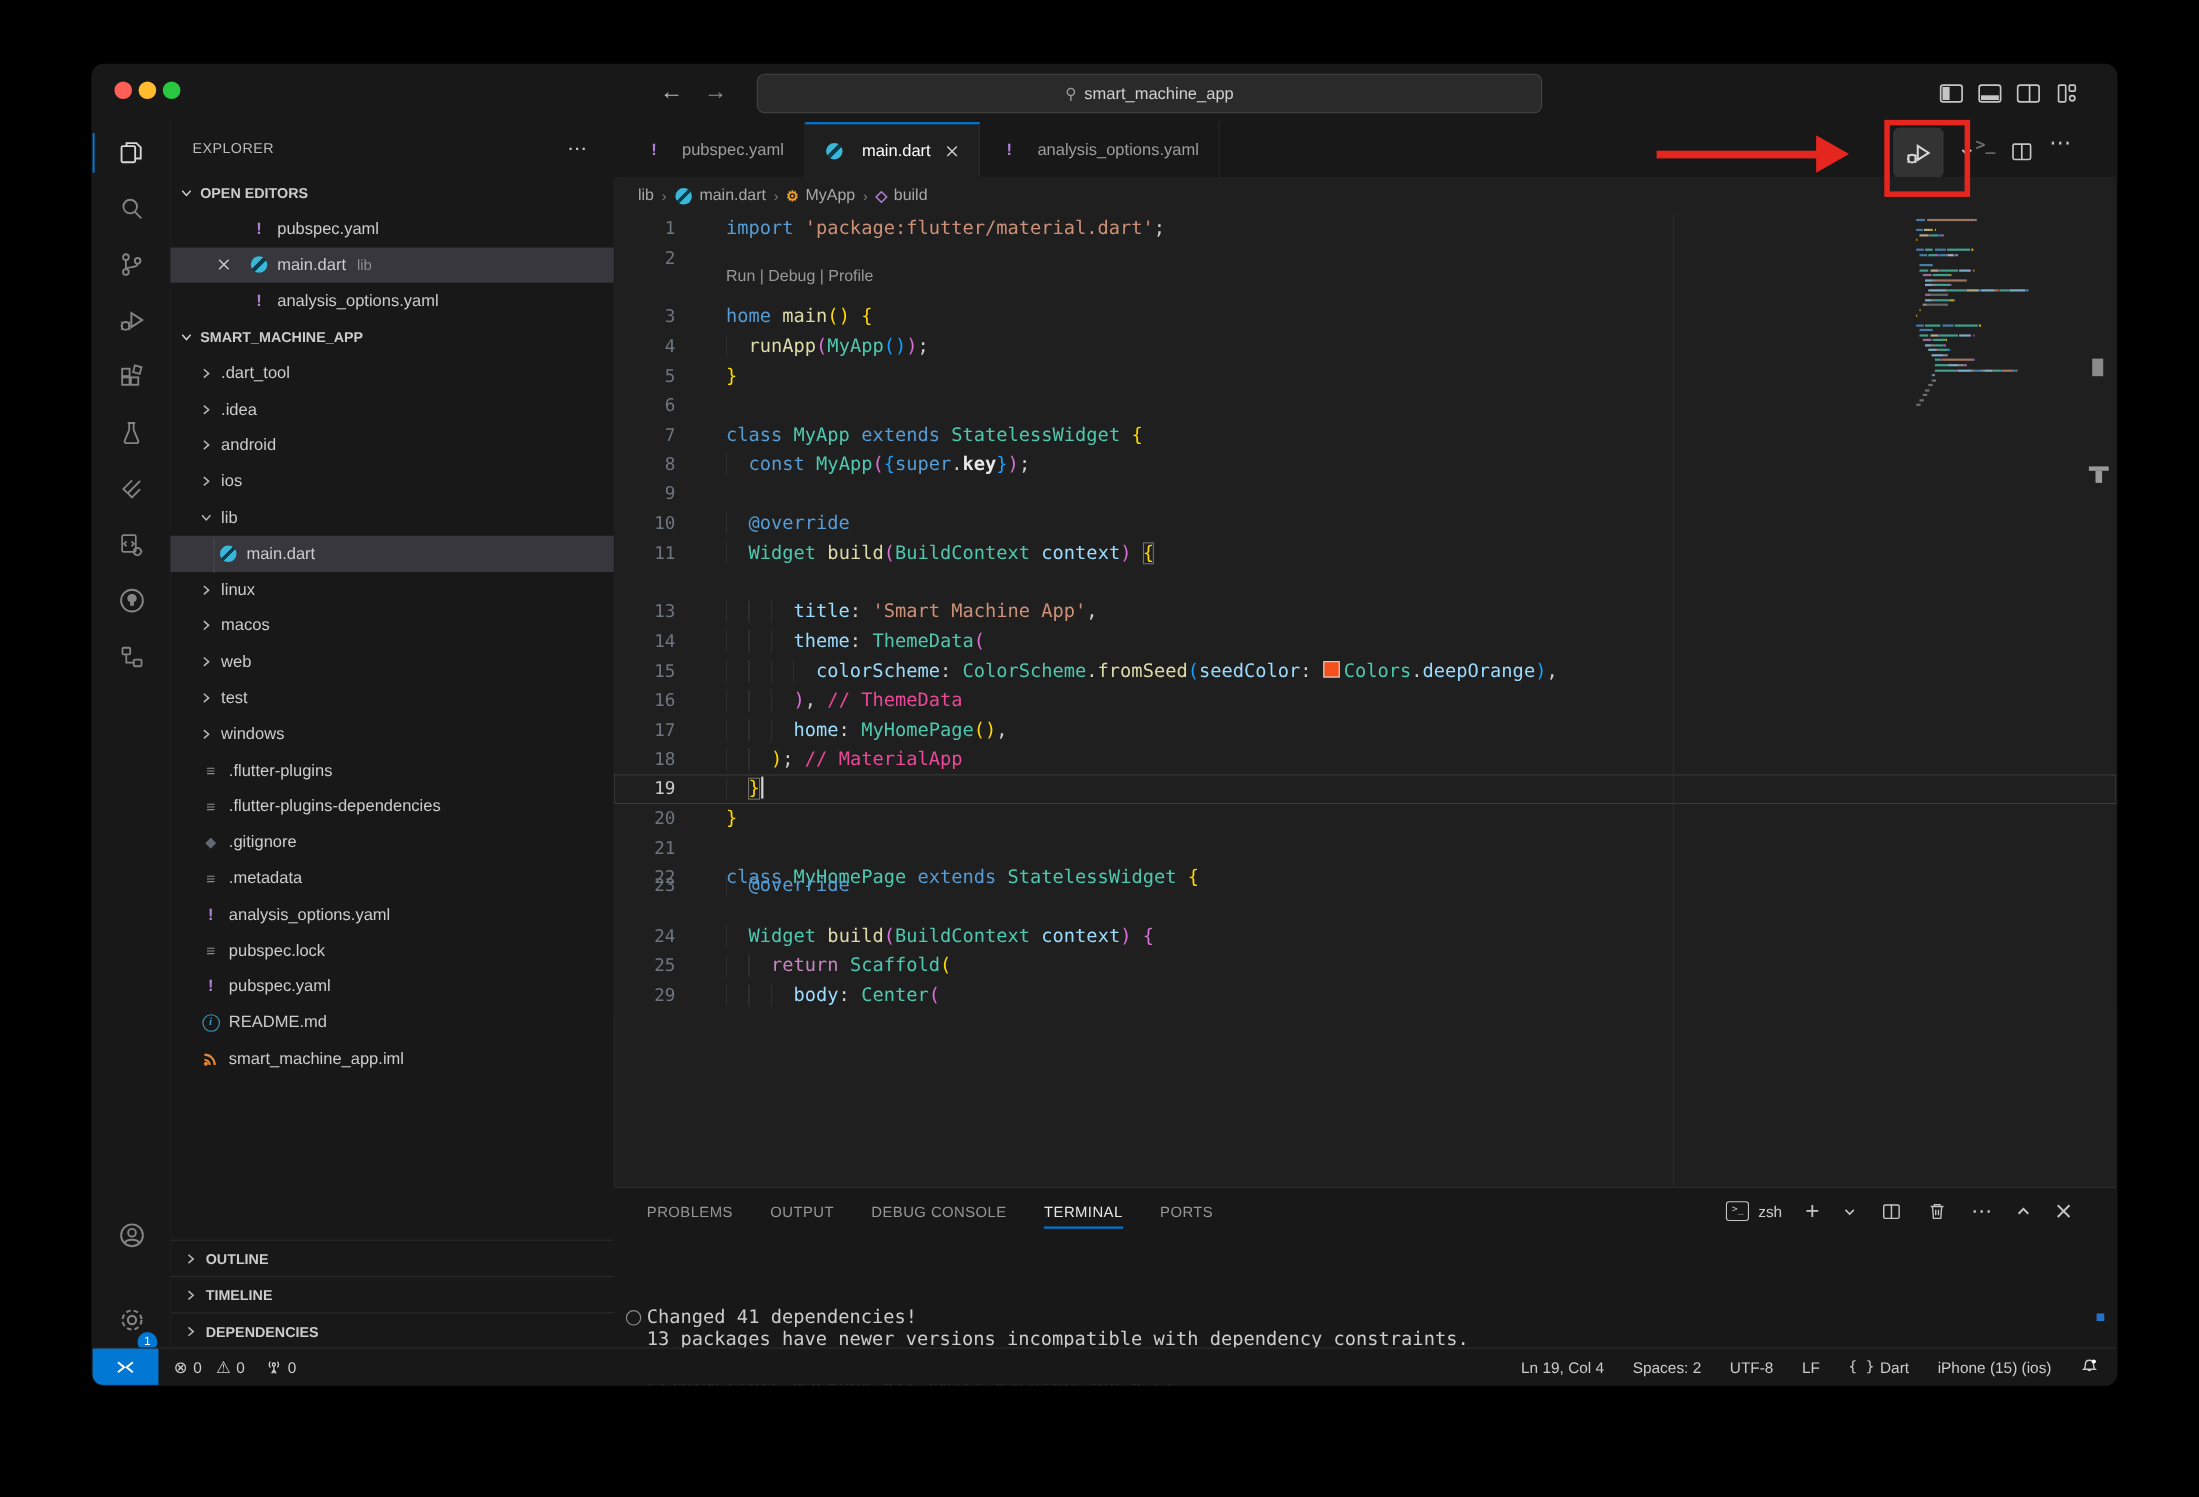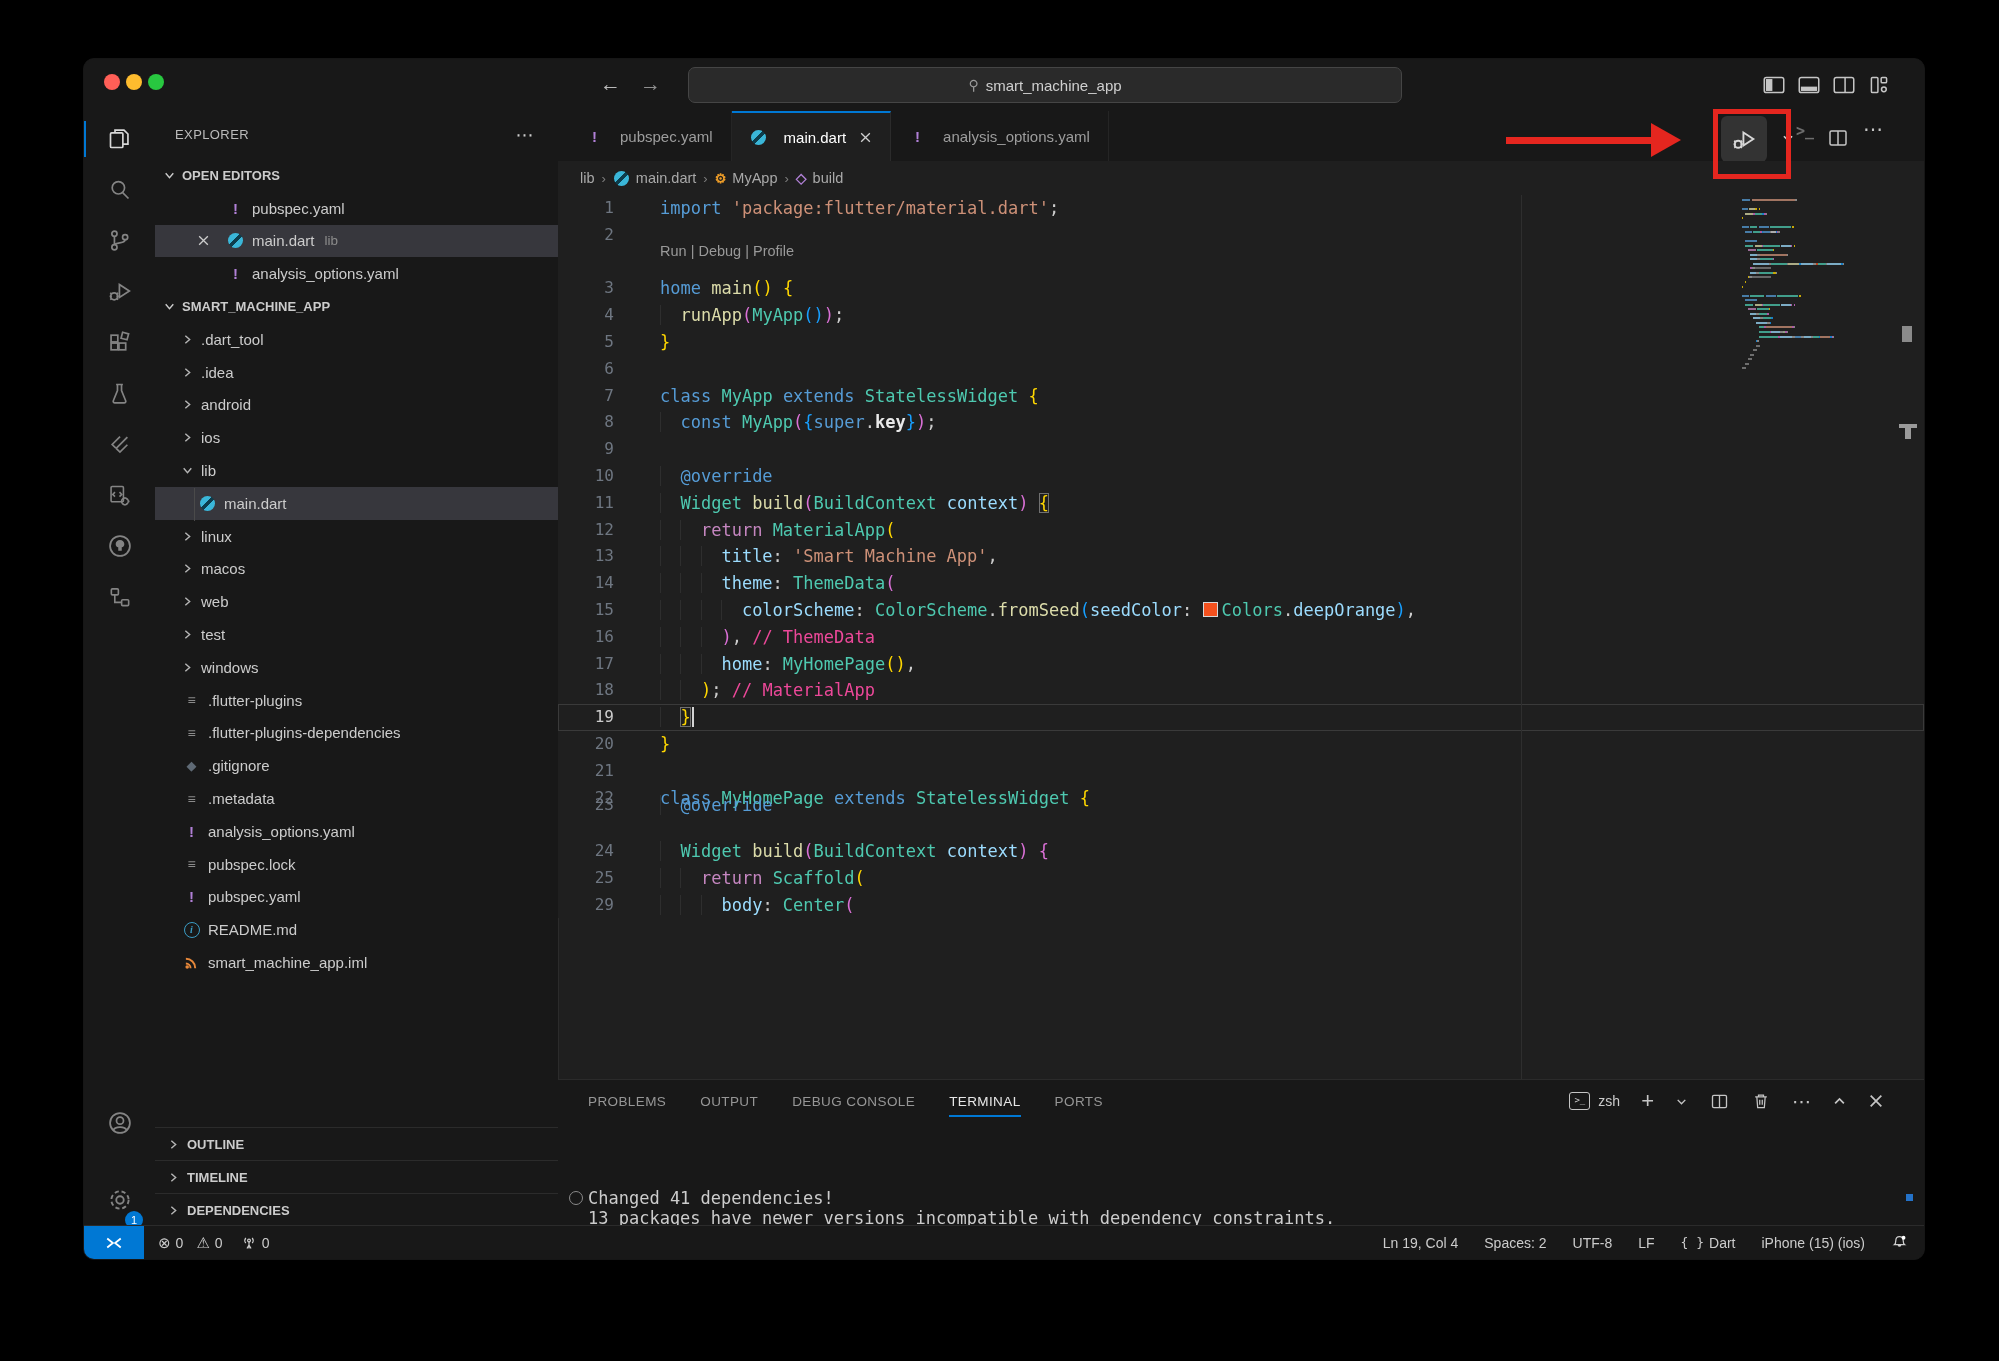--- a/index.html
+++ b/index.html
@@ -565,21 +565,20 @@
       <div class="lens" style="top:43px">Run | Debug | Profile</div>
       <div class="crow" style="top:80.4px"><span class="ln">3</span><span class="ct"><span class="kw">home</span><span class="df"> </span><span class="fn">main</span><span class="b1">()</span><span class="df"> </span><span class="b1">{</span></span></div>
       <div class="crow" style="top:107.2px"><span class="ln">4</span><span class="ct"><span class="df indg">  </span><span class="fn">runApp</span><span class="b2">(</span><span class="ty">MyApp</span><span class="b3">()</span><span class="b2">)</span><span class="df">;</span></span></div>
       <div class="crow" style="top:134.0px"><span class="ln">5</span><span class="ct"><span class="b1">}</span></span></div>
       <div class="crow" style="top:160.8px"><span class="ln">6</span><span class="ct"></span></div>
       <div class="crow" style="top:187.6px"><span class="ln">7</span><span class="ct"><span class="kw">class</span><span class="df"> </span><span class="ty">MyApp</span><span class="df"> </span><span class="kw">extends</span><span class="df"> </span><span class="ty">StatelessWidget</span><span class="df"> </span><span class="b1">{</span></span></div>
       <div class="crow" style="top:214.4px"><span class="ln">8</span><span class="ct"><span class="df indg">  </span><span class="kw">const</span><span class="df"> </span><span class="ty">MyApp</span><span class="b2">(</span><span class="b3">{</span><span class="kw">super</span><span class="df">.</span><span class="wb">key</span><span class="b3">}</span><span class="b2">)</span><span class="df">;</span></span></div>
       <div class="crow" style="top:241.2px"><span class="ln">9</span><span class="ct"></span></div>
       <div class="crow" style="top:268.0px"><span class="ln">10</span><span class="ct"><span class="df indg">  </span><span class="kw">@override</span></span></div>
       <div class="crow" style="top:294.8px"><span class="ln">11</span><span class="ct"><span class="df indg">  </span><span class="ty">Widget</span><span class="df"> </span><span class="fn">build</span><span class="b2">(</span><span class="ty">BuildContext</span><span class="df"> </span><span class="pr">context</span><span class="b2">)</span><span class="df"> </span><span class="bm">{</span></span></div>
-      <div class="crow" style="top:321.6px"><span class="ln">12</span><span class="ct"><span class="df indg">    </span><span class="ctl">return</span><span class="df"> </span><span class="ty">MaterialApp</span><span class="b1">(</span></span></div>
       <div class="crow" style="top:348.4px"><span class="ln">13</span><span class="ct"><span class="df indg">      </span><span class="pr">title</span><span class="df">: </span><span class="str">'Smart Machine App'</span><span class="df">,</span></span></div>
       <div class="crow" style="top:375.2px"><span class="ln">14</span><span class="ct"><span class="df indg">      </span><span class="pr">theme</span><span class="df">: </span><span class="ty">ThemeData</span><span class="b2">(</span></span></div>
       <div class="crow" style="top:402.0px"><span class="ln">15</span><span class="ct"><span class="df indg">        </span><span class="pr">colorScheme</span><span class="df">: </span><span class="ty">ColorScheme</span><span class="df">.</span><span class="fn">fromSeed</span><span class="b3">(</span><span class="pr">seedColor</span><span class="df">: </span><span class="sw"></span><span class="ty">Colors</span><span class="df">.</span><span class="pr">deepOrange</span><span class="b3">)</span><span class="df">,</span></span></div>
       <div class="crow" style="top:428.8px"><span class="ln">16</span><span class="ct"><span class="df indg">      </span><span class="b2">)</span><span class="df">, </span><span class="cm">// ThemeData</span></span></div>
       <div class="crow" style="top:455.6px"><span class="ln">17</span><span class="ct"><span class="df indg">      </span><span class="pr">home</span><span class="df">: </span><span class="ty">MyHomePage</span><span class="b1">()</span><span class="df">,</span></span></div>
       <div class="crow" style="top:482.4px"><span class="ln">18</span><span class="ct"><span class="df indg">    </span><span class="b1">)</span><span class="df">; </span><span class="cm">// MaterialApp</span></span></div>
       <div class="crow cl" style="top:509.2px"><span class="ln">19</span><span class="ct"><span class="df indg">  </span><span class="bm">}</span><span class="cursor"></span></span></div>
       <div class="crow" style="top:536.0px"><span class="ln">20</span><span class="ct"><span class="b1">}</span></span></div>
       <div class="crow" style="top:562.8px"><span class="ln">21</span><span class="ct"></span></div>
       <div class="crow" style="top:589.6px"><span class="ln">22</span><span class="ct"><span class="kw">class</span><span class="df"> </span><span class="ty">MyHomePage</span><span class="df"> </span><span class="kw">extends</span><span class="df"> </span><span class="ty">StatelessWidget</span><span class="df"> </span><span class="b1">{</span></span></div>

